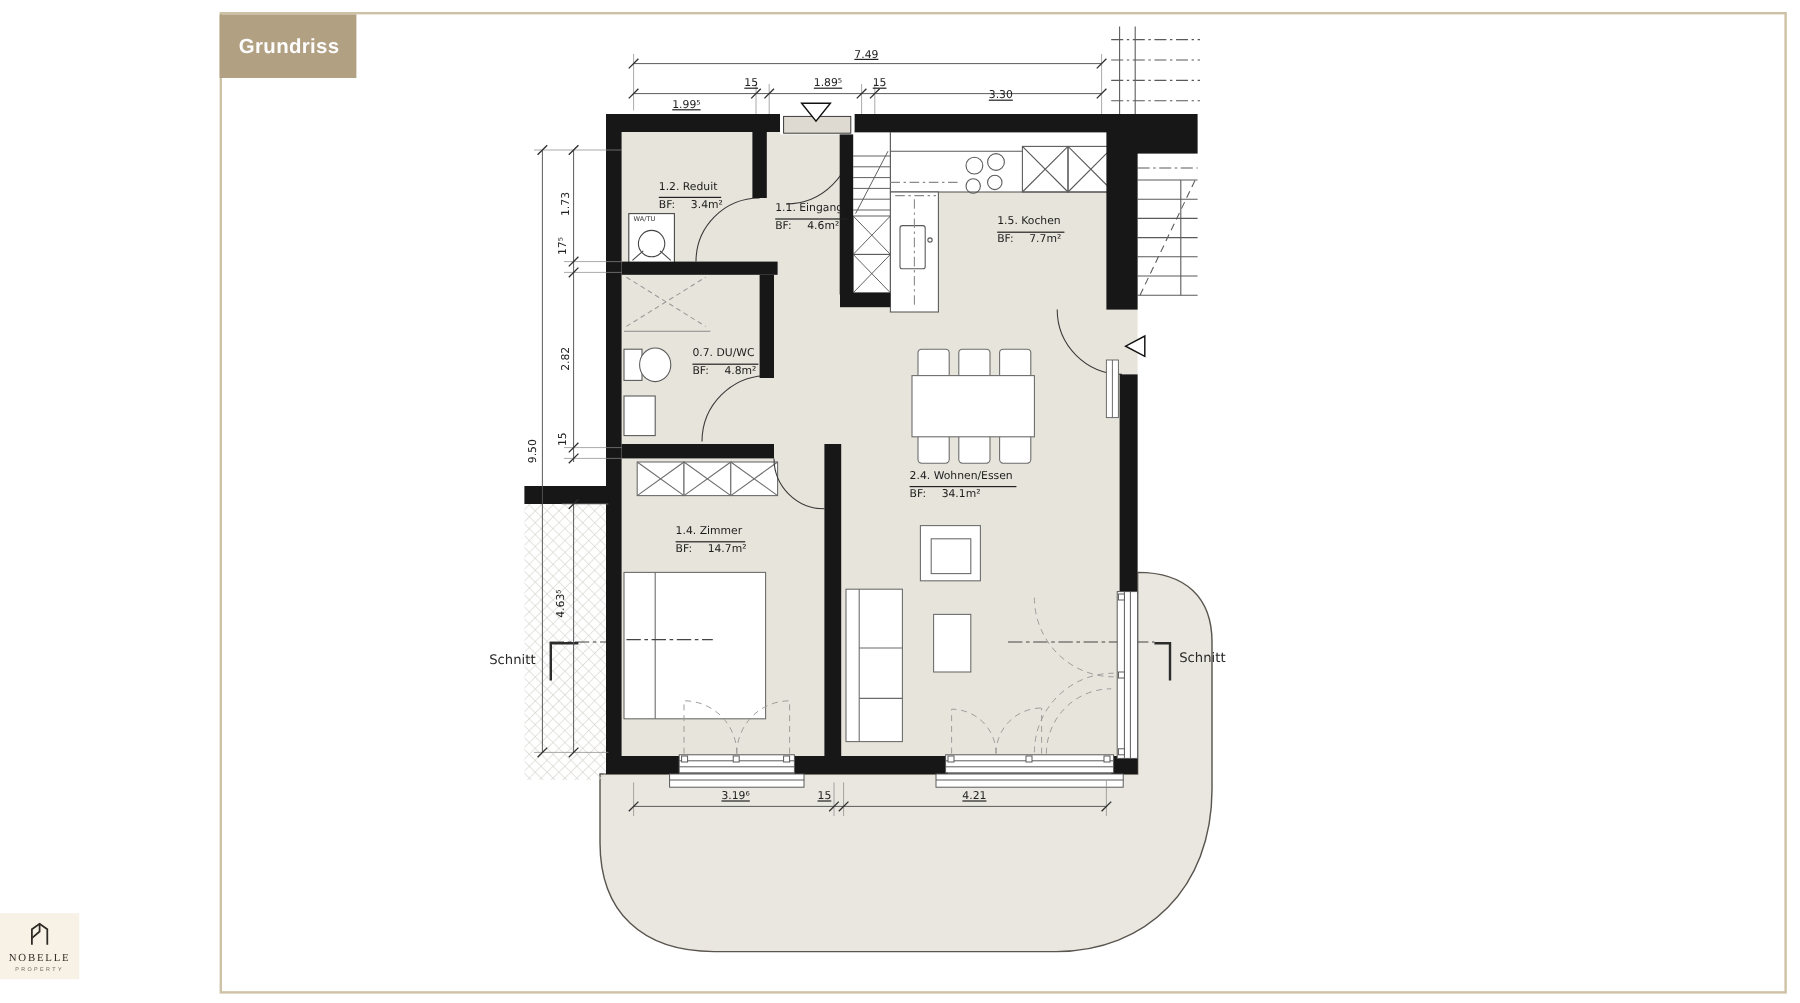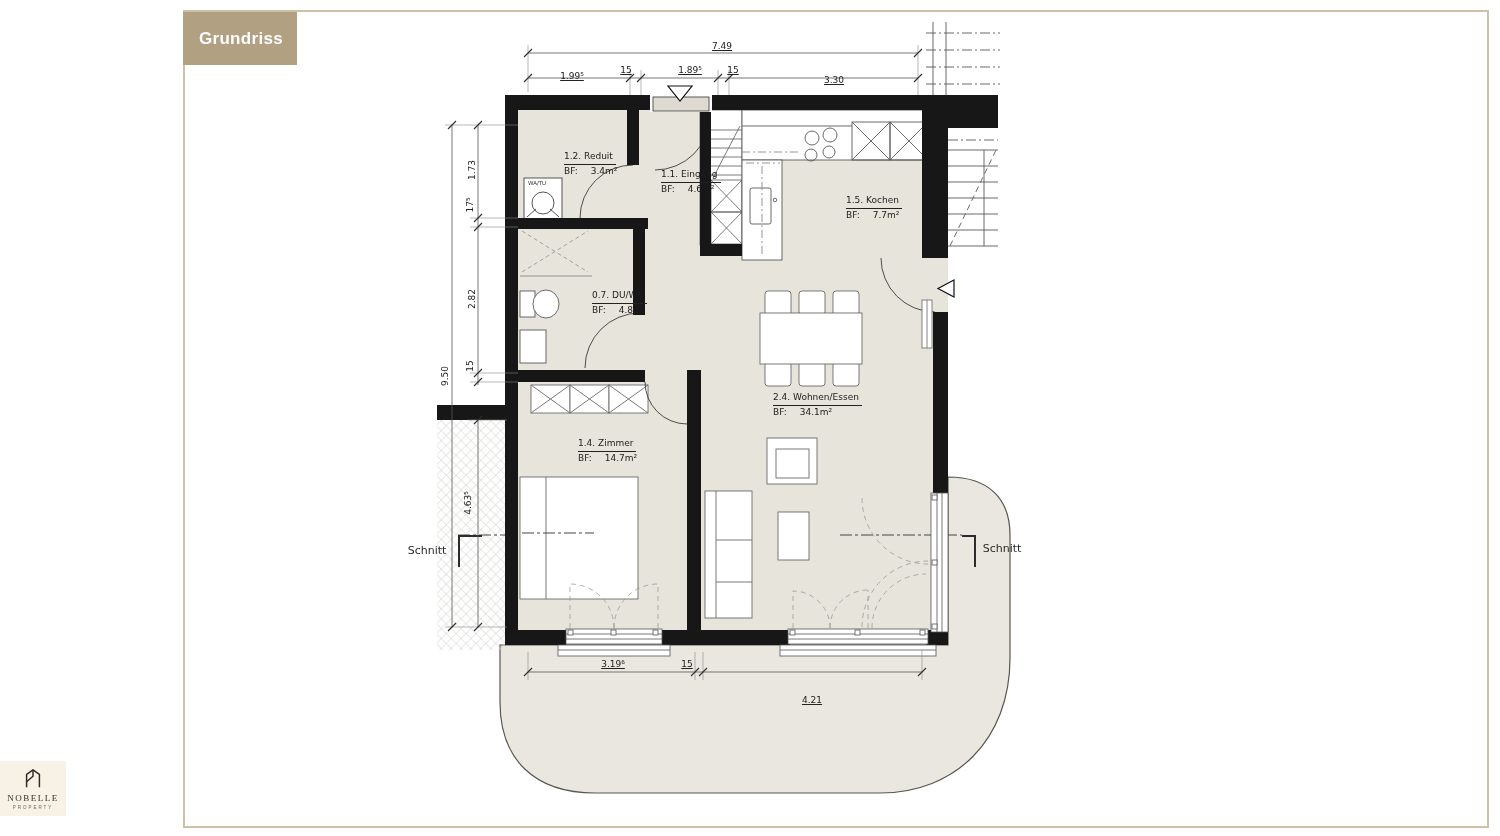--- a/index.html
+++ b/index.html
@@ -9,21 +9,21 @@
         border:2px solid #cdc1a6;box-sizing:border-box;pointer-events:none;}
   .title-box{position:absolute;left:183px;top:12px;width:114px;height:53px;background:#b2a083;
         color:#fdfdfd;font-size:17px;font-weight:700;letter-spacing:.3px;line-height:53px;
         padding-left:16px;box-sizing:border-box;}
   .plan-svg{position:absolute;left:0;top:0;}
   .dim{position:absolute;font:9px "DejaVu Sans",sans-serif;color:#222;white-space:nowrap;}
   .dim.h{transform:translate(-50%,-50%);text-decoration:underline;}
   .dim.v{transform:translate(-50%,-50%) rotate(-90deg);}
   .schnitt{position:absolute;font:11px "DejaVu Sans",sans-serif;color:#2a2a2a;
         transform:translate(-50%,-50%);}
-  .room-label{position:absolute;font:9px "DejaVu Sans",sans-serif;color:#1b1b1b;line-height:1.3;margin-left:15px;}
+  .room-label{position:absolute;font:9px "DejaVu Sans",sans-serif;color:#1b1b1b;line-height:1.3;}
   .rl-name{display:inline-block;border-bottom:1px solid #222;padding:0 3px 1px 0;}
   .rl-area{display:flex;gap:13px;margin-top:1px;text-align:right;}
   .washer-label{position:absolute;font:5.5px "DejaVu Sans",sans-serif;color:#333;}
   .logo-box{position:absolute;left:0;top:761px;width:66px;height:55px;background:#f7f1e6;
         display:flex;flex-direction:column;align-items:center;}
   .logo-mark{margin-top:7px;}
   .logo-name{font-family:"Liberation Serif",serif;font-size:9px;letter-spacing:1.5px;
         color:#332f28;margin-top:3px;}
   .logo-sub{font-family:"Liberation Sans",sans-serif;font-size:4.5px;letter-spacing:2px;
         color:#6d675c;margin-top:2px;}
@@ -295,53 +295,53 @@
           <line x1="474" y1="631" x2="482" y2="623"></line>
         <line x1="524" y1="676" x2="532" y2="668"></line>
           <line x1="691" y1="676" x2="699" y2="668"></line>
         <line x1="699" y1="676" x2="707" y2="668"></line>
           <line x1="918" y1="676" x2="926" y2="668"></line>
       </g>
     </g>
   </svg>
 
   <div class="dim h" style="left:722px;top:46px">7.49</div>
-  <div class="dim h" style="left:572px;top:76px">1.99⁵</div>
+  <div class="dim h" style="left:572px;top:88px">1.99⁵</div>
   <div class="dim h" style="left:626px;top:70px">15</div>
   <div class="dim h" style="left:690px;top:70px">1.89⁵</div>
   <div class="dim h" style="left:733px;top:70px">15</div>
   <div class="dim h" style="left:834px;top:80px">3.30</div>
   <div class="dim v" style="left:445px;top:376px">9.50</div>
   <div class="dim v" style="left:472px;top:170px">1.73</div>
   <div class="dim v" style="left:470px;top:205px">17⁵</div>
   <div class="dim v" style="left:472px;top:299px">2.82</div>
   <div class="dim v" style="left:470px;top:366px">15</div>
   <div class="dim v" style="left:468px;top:503px">4.63⁵</div>
   <div class="dim h" style="left:613px;top:664px">3.19⁶</div>
   <div class="dim h" style="left:687px;top:664px">15</div>
-  <div class="dim h" style="left:812px;top:700px">4.21</div>
+  <div class="dim h" style="left:812px;top:664px">4.21</div>
 
   <div class="schnitt" style="left:427px;top:550px">Schnitt</div>
   <div class="schnitt" style="left:1002px;top:548px">Schnitt</div>
 
   <div class="room-label" style="left:549px;top:151px">
     <div class="rl-name">1.2. Reduit</div>
     <div class="rl-area">
         <span>BF:</span>
         <span>3.4m²</span>
       </div>
   </div>
   <div class="room-label" style="left:646px;top:169px">
     <div class="rl-name">1.1. Eingang</div>
     <div class="rl-area">
         <span>BF:</span>
         <span>4.6m²</span>
       </div>
   </div>
-  <div class="room-label" style="left:831px;top:195px">
+  <div class="room-label" style="left:831px;top:180px">
     <div class="rl-name">1.5. Kochen</div>
     <div class="rl-area">
         <span>BF:</span>
         <span>7.7m²</span>
       </div>
   </div>
   <div class="room-label" style="left:577px;top:290px">
     <div class="rl-name">0.7. DU/WC</div>
     <div class="rl-area">
         <span>BF:</span>

